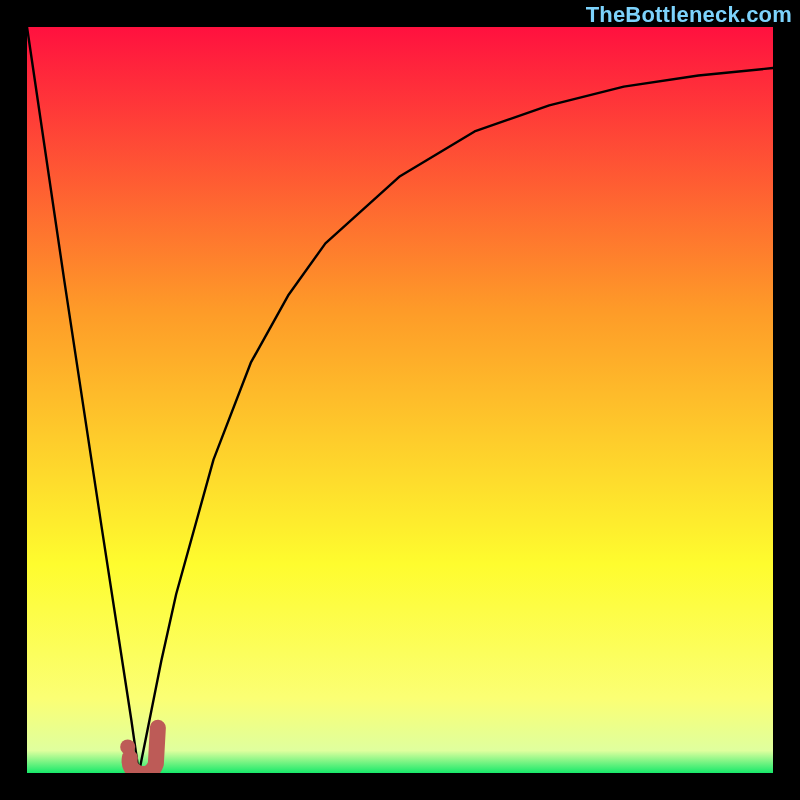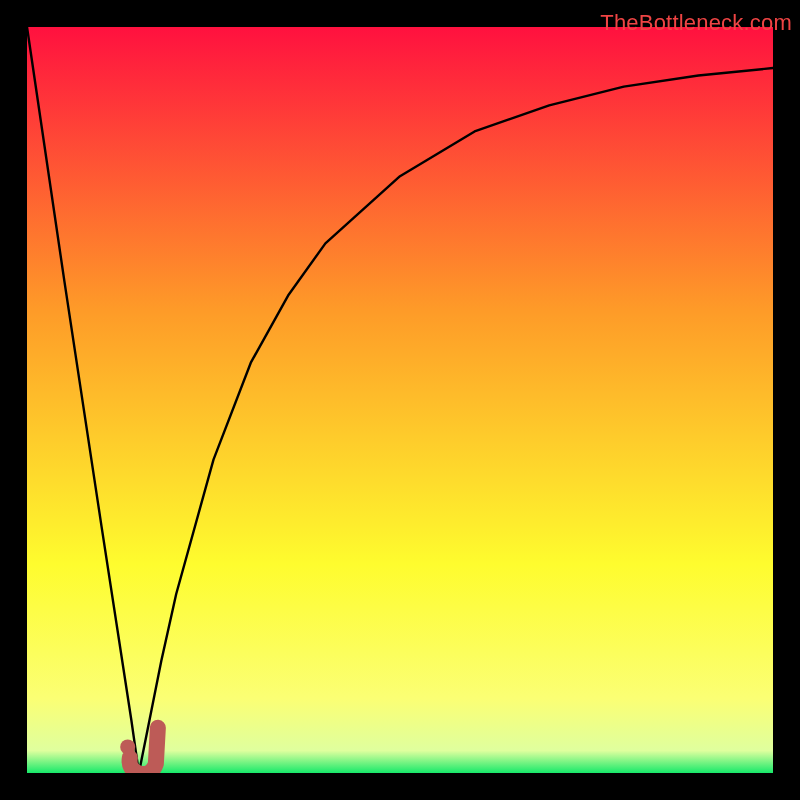--- a/index.html
+++ b/index.html
@@ -12,25 +12,25 @@
     font-family: Arial, Helvetica, sans-serif;
   }
   .stage {
     position: relative;
     width: 800px;
     height: 800px;
     background: #000;
   }
   .watermark {
     position: absolute;
-    top: 10px;
+    top: 2px;
     right: 8px;
-    color: #ef4444;
+    color: #7dd3fc;
     font-size: 22px;
-    font-weight: 400;
+    font-weight: 700;
     letter-spacing: 0.2px;
     z-index: 10;
   }
   svg {
     display: block;
   }
 </style>
 </head>
 <body>
 

